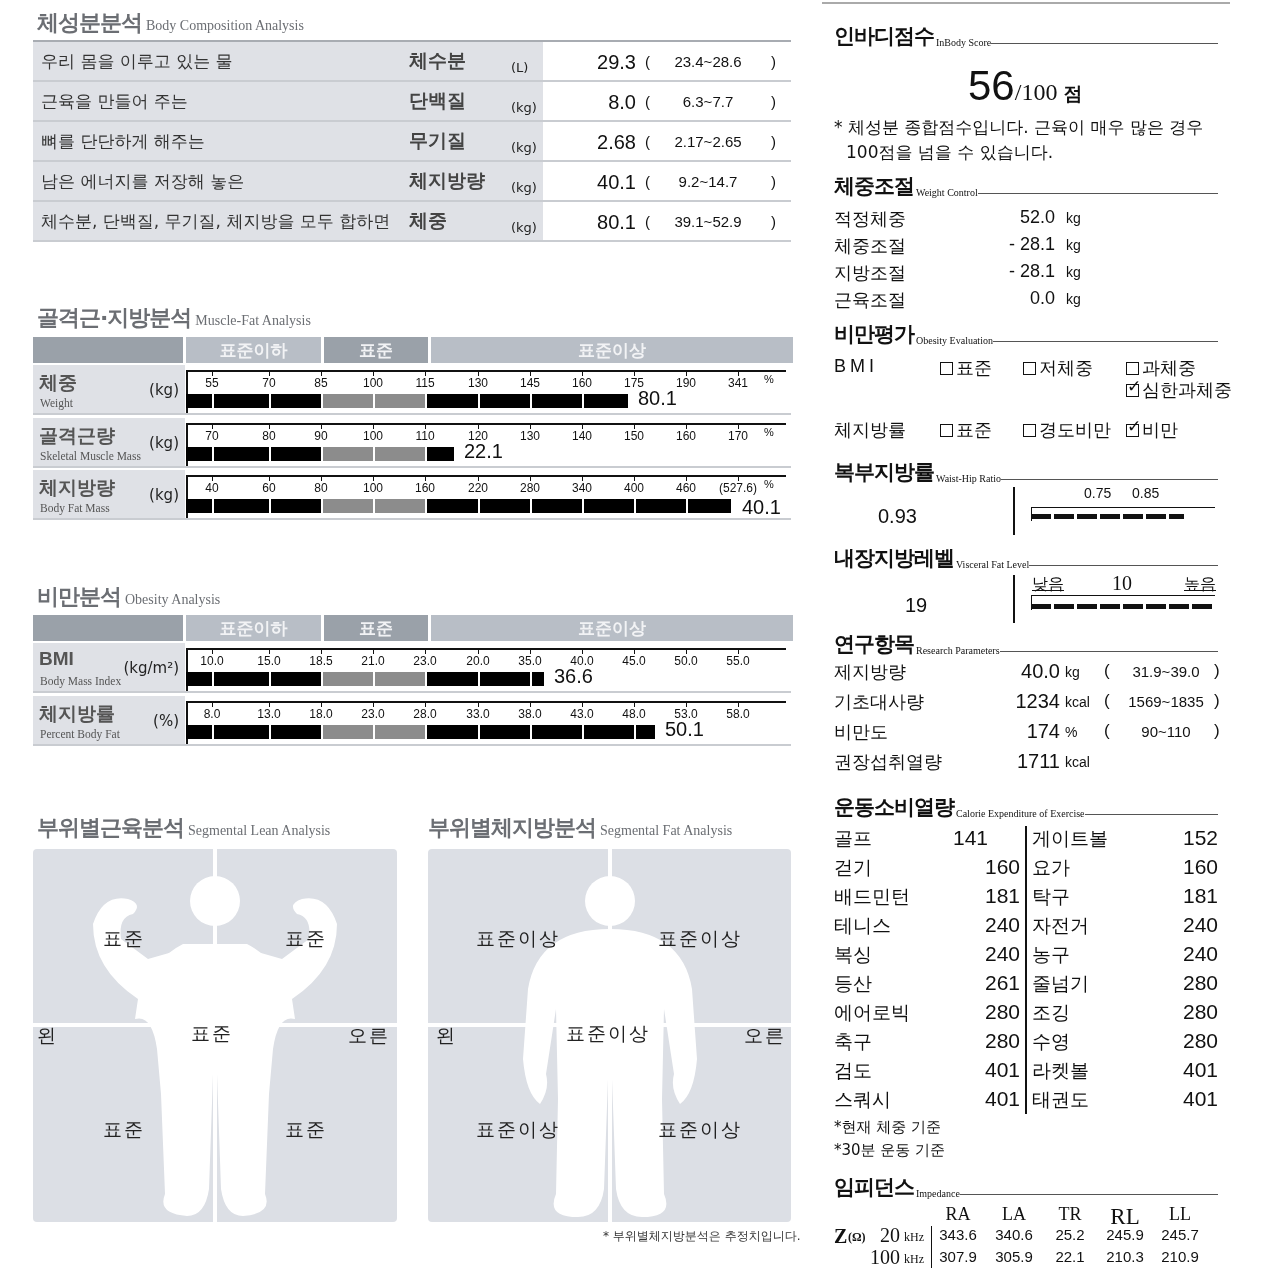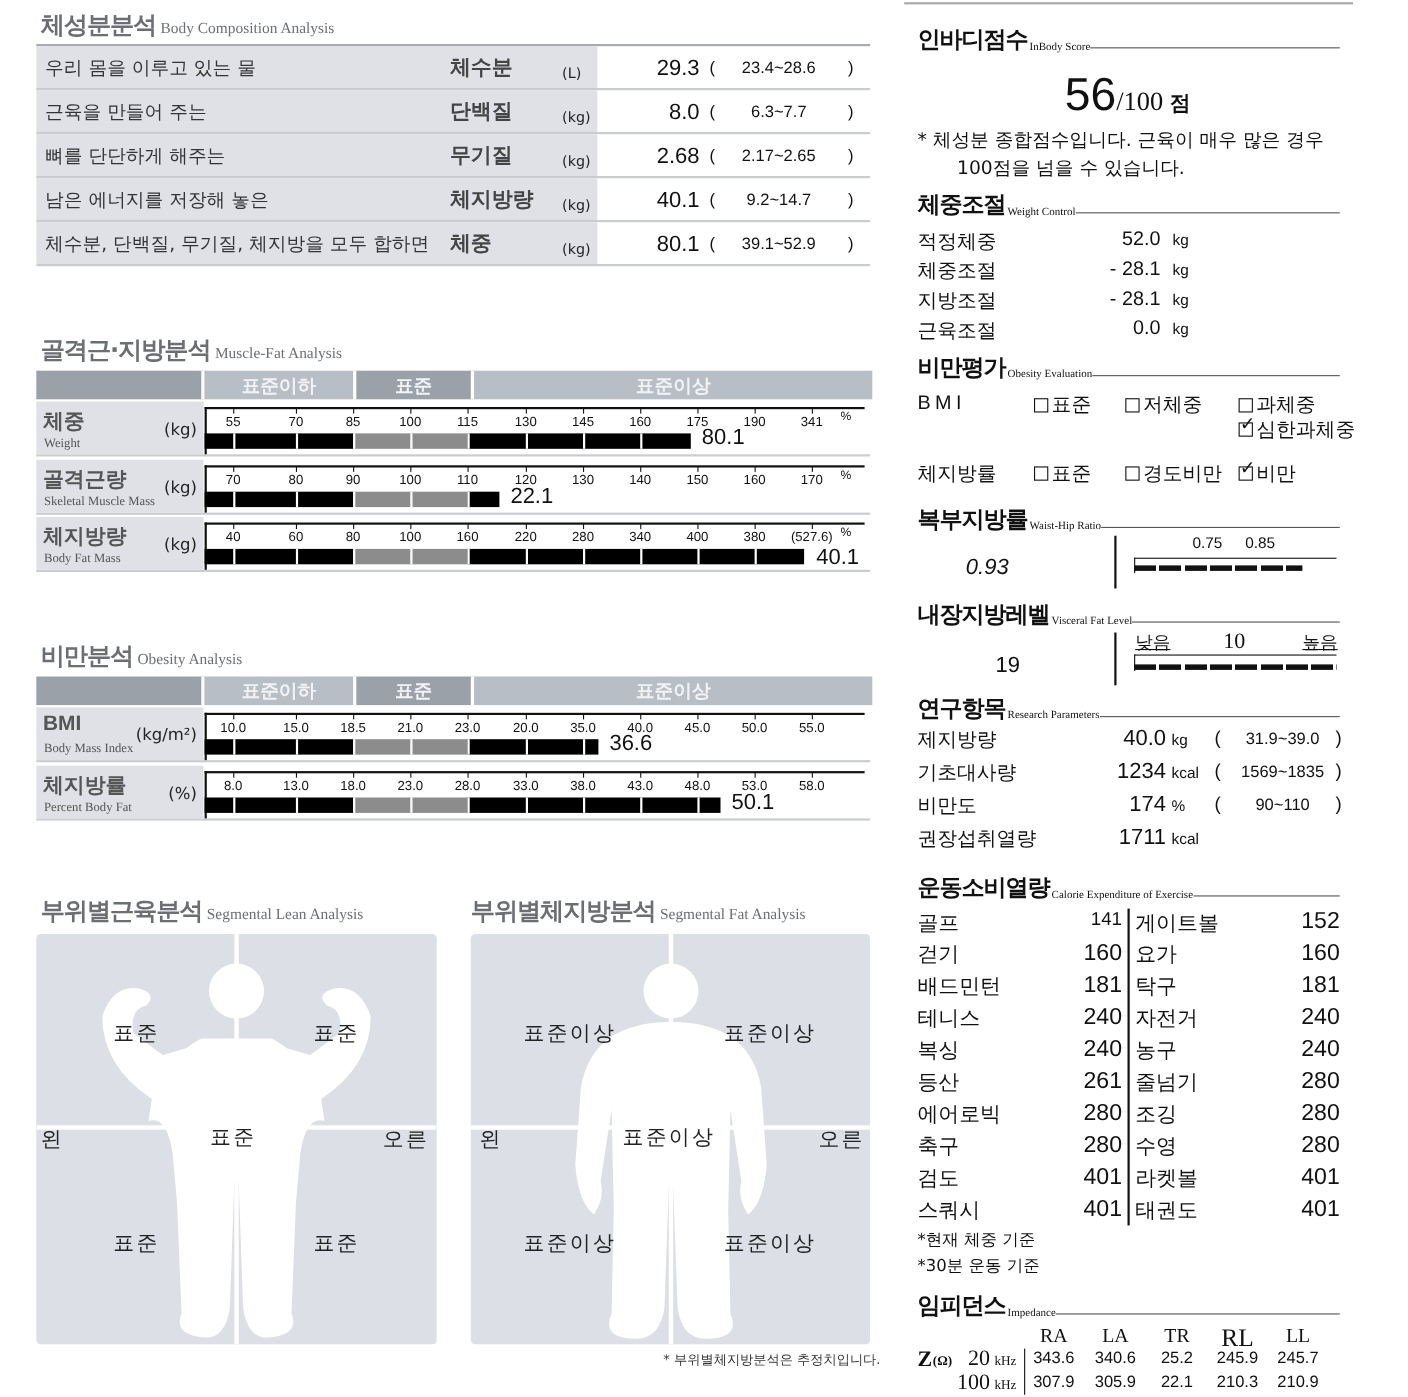--- a/index.html
+++ b/index.html
@@ -262,21 +262,21 @@
         <span class="ticklbl" style="left:239px">160</span>
         <div class="tick" style="left:292px"></div>
         <span class="ticklbl" style="left:292px">220</span>
         <div class="tick" style="left:344px"></div>
         <span class="ticklbl" style="left:344px">280</span>
         <div class="tick" style="left:396px"></div>
         <span class="ticklbl" style="left:396px">340</span>
         <div class="tick" style="left:448px"></div>
         <span class="ticklbl" style="left:448px">400</span>
         <div class="tick" style="left:500px"></div>
-        <span class="ticklbl" style="left:500px">380</span>
+        <span class="ticklbl" style="left:500px">460</span>
         <div class="tick" style="left:552px"></div>
         <span class="ticklbl" style="left:552px">(527.6)</span>
         <span class="pct" style="left:578px">%</span>
         <div class="bar" style="left:0;width:135px"></div>
         <div class="gray" style="left:135px;width:104px"></div>
         <div class="bar" style="left:239px;width:306px"></div>
         <div class="seg" style="left:26px"></div>
         <div class="seg" style="left:83px"></div>
         <div class="seg" style="left:135px"></div>
         <div class="seg" style="left:187px"></div>
@@ -436,21 +436,21 @@
 
 <div class="rtitle" style="top:22px;">
   <span>인바디점수</span>
     <span class="en">InBody Score</span>
     <span class="line"></span>
 </div>
 <div class="abs" style="left:968px;top:62px;">
   <span class="sans" style="font-size:42px;">56</span><span class="serif" style="font-size:24px;">/100</span><span style="font-size:19px;font-weight:bold;margin-left:6px;">점</span>
 </div>
 <div class="rtxt" style="left:834px;top:116px;font-size:17px;">* 체성분 종합점수입니다. 근육이 매우 많은 경우</div>
-<div class="rtxt" style="left:846px;top:141px;font-size:17px;margin-left:24px;">100점을 넘을 수 있습니다.</div>
+<div class="rtxt" style="left:846px;top:141px;font-size:17px;">100점을 넘을 수 있습니다.</div>
 
 <div class="rtitle" style="top:172px;">
   <span>체중조절</span>
     <span class="en">Weight Control</span>
     <span class="line"></span>
 </div>
 <div id="wc-rows">
     <div class="rtxt" style="left:834px;top:207px">적정체중</div>
     <div class="rnum" style="left:980px;width:75px;top:207px">52.0</div>
     <div class="abs unit-sm" style="left:1066px;top:210px">kg</div>
@@ -479,21 +479,21 @@
 <div class="rtxt" style="left:834px;top:418px;">체지방률</div>
 <div class="rtxt" style="left:940px;top:418px;"><span class="cb"></span><span>표준</span></div>
 <div class="rtxt" style="left:1023px;top:418px;"><span class="cb"></span><span>경도비만</span></div>
 <div class="rtxt" style="left:1126px;top:418px;"><span class="cb checked"></span><span>비만</span></div>
 
 <div class="rtitle" style="top:458px;">
   <span>복부지방률</span>
     <span class="en">Waist-Hip Ratio</span>
     <span class="line"></span>
 </div>
-<div class="rnum" style="left:878px;top:505px;font-size:20px;font-style:italic;">0.93</div>
+<div class="rnum" style="left:878px;top:505px;font-size:20px;">0.93</div>
 <div class="abs" style="left:1013px;top:487px;width:1.5px;height:48px;background:#111;"></div>
 <div class="abs sans" style="left:1084px;top:485px;font-size:14px;">0.75</div>
 <div class="abs sans" style="left:1132px;top:485px;font-size:14px;">0.85</div>
 <div class="abs" style="left:1031px;top:507px;width:184px;height:1px;background:#111;"></div>
 <div class="abs" style="left:1031px;top:507px;width:1px;height:14px;background:#111;"></div>
 <div class="abs" style="left:1031px;top:514px;width:153px;height:5px;background:repeating-linear-gradient(90deg,#111 0 20px,#fff 20px 23px);"></div>
 
 <div class="rtitle" style="top:544px;">
   <span>내장지방레벨</span>
     <span class="en">Visceral Fat Level</span>
@@ -538,21 +538,21 @@
   </div>
 
 <div class="rtitle" style="top:793px;">
   <span>운동소비열량</span>
     <span class="en">Calorie Expenditure of Exercise</span>
     <span class="line"></span>
 </div>
 <div class="abs" style="left:1025px;top:826px;width:1.5px;height:288px;background:#111;"></div>
 <div id="ex-rows">
     <div class="ex-row" style="left:834px;top:826px">골프</div>
-    <div class="rnum" style="left:960px;width:60px;top:826px;font-size:17px">141</div>
+    <div class="rnum" style="left:928px;width:60px;top:826px;font-size:21px">141</div>
     <div class="ex-row" style="left:1032px;top:826px">게이트볼</div>
     <div class="rnum" style="left:1158px;width:60px;top:826px;font-size:21px">152</div>
     <div class="ex-row" style="left:834px;top:855px">걷기</div>
     <div class="rnum" style="left:960px;width:60px;top:855px;font-size:21px">160</div>
     <div class="ex-row" style="left:1032px;top:855px">요가</div>
     <div class="rnum" style="left:1158px;width:60px;top:855px;font-size:21px">160</div>
     <div class="ex-row" style="left:834px;top:884px">배드민턴</div>
     <div class="rnum" style="left:960px;width:60px;top:884px;font-size:21px">181</div>
     <div class="ex-row" style="left:1032px;top:884px">탁구</div>
     <div class="rnum" style="left:1158px;width:60px;top:884px;font-size:21px">181</div>

